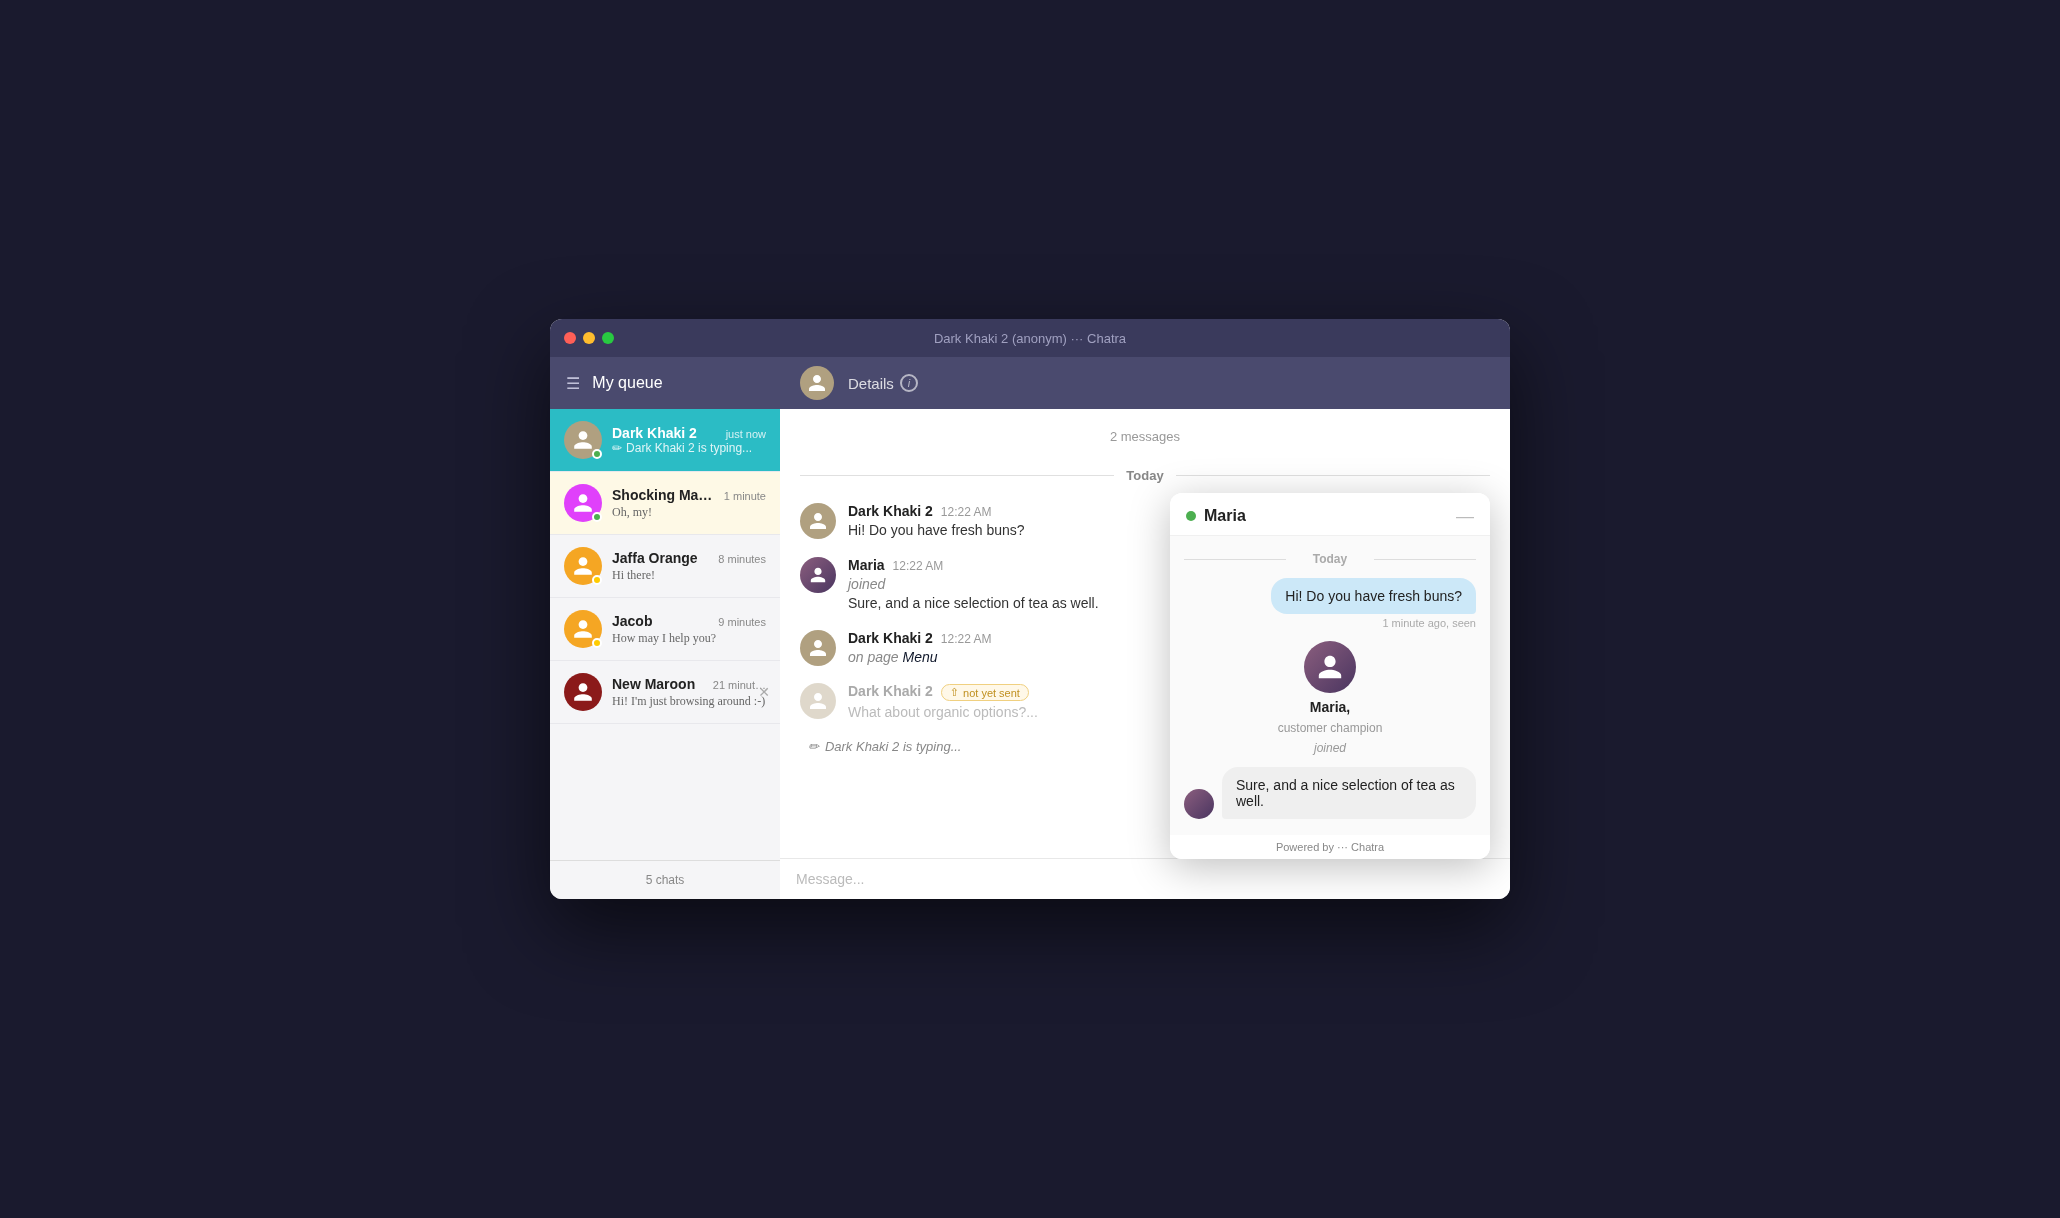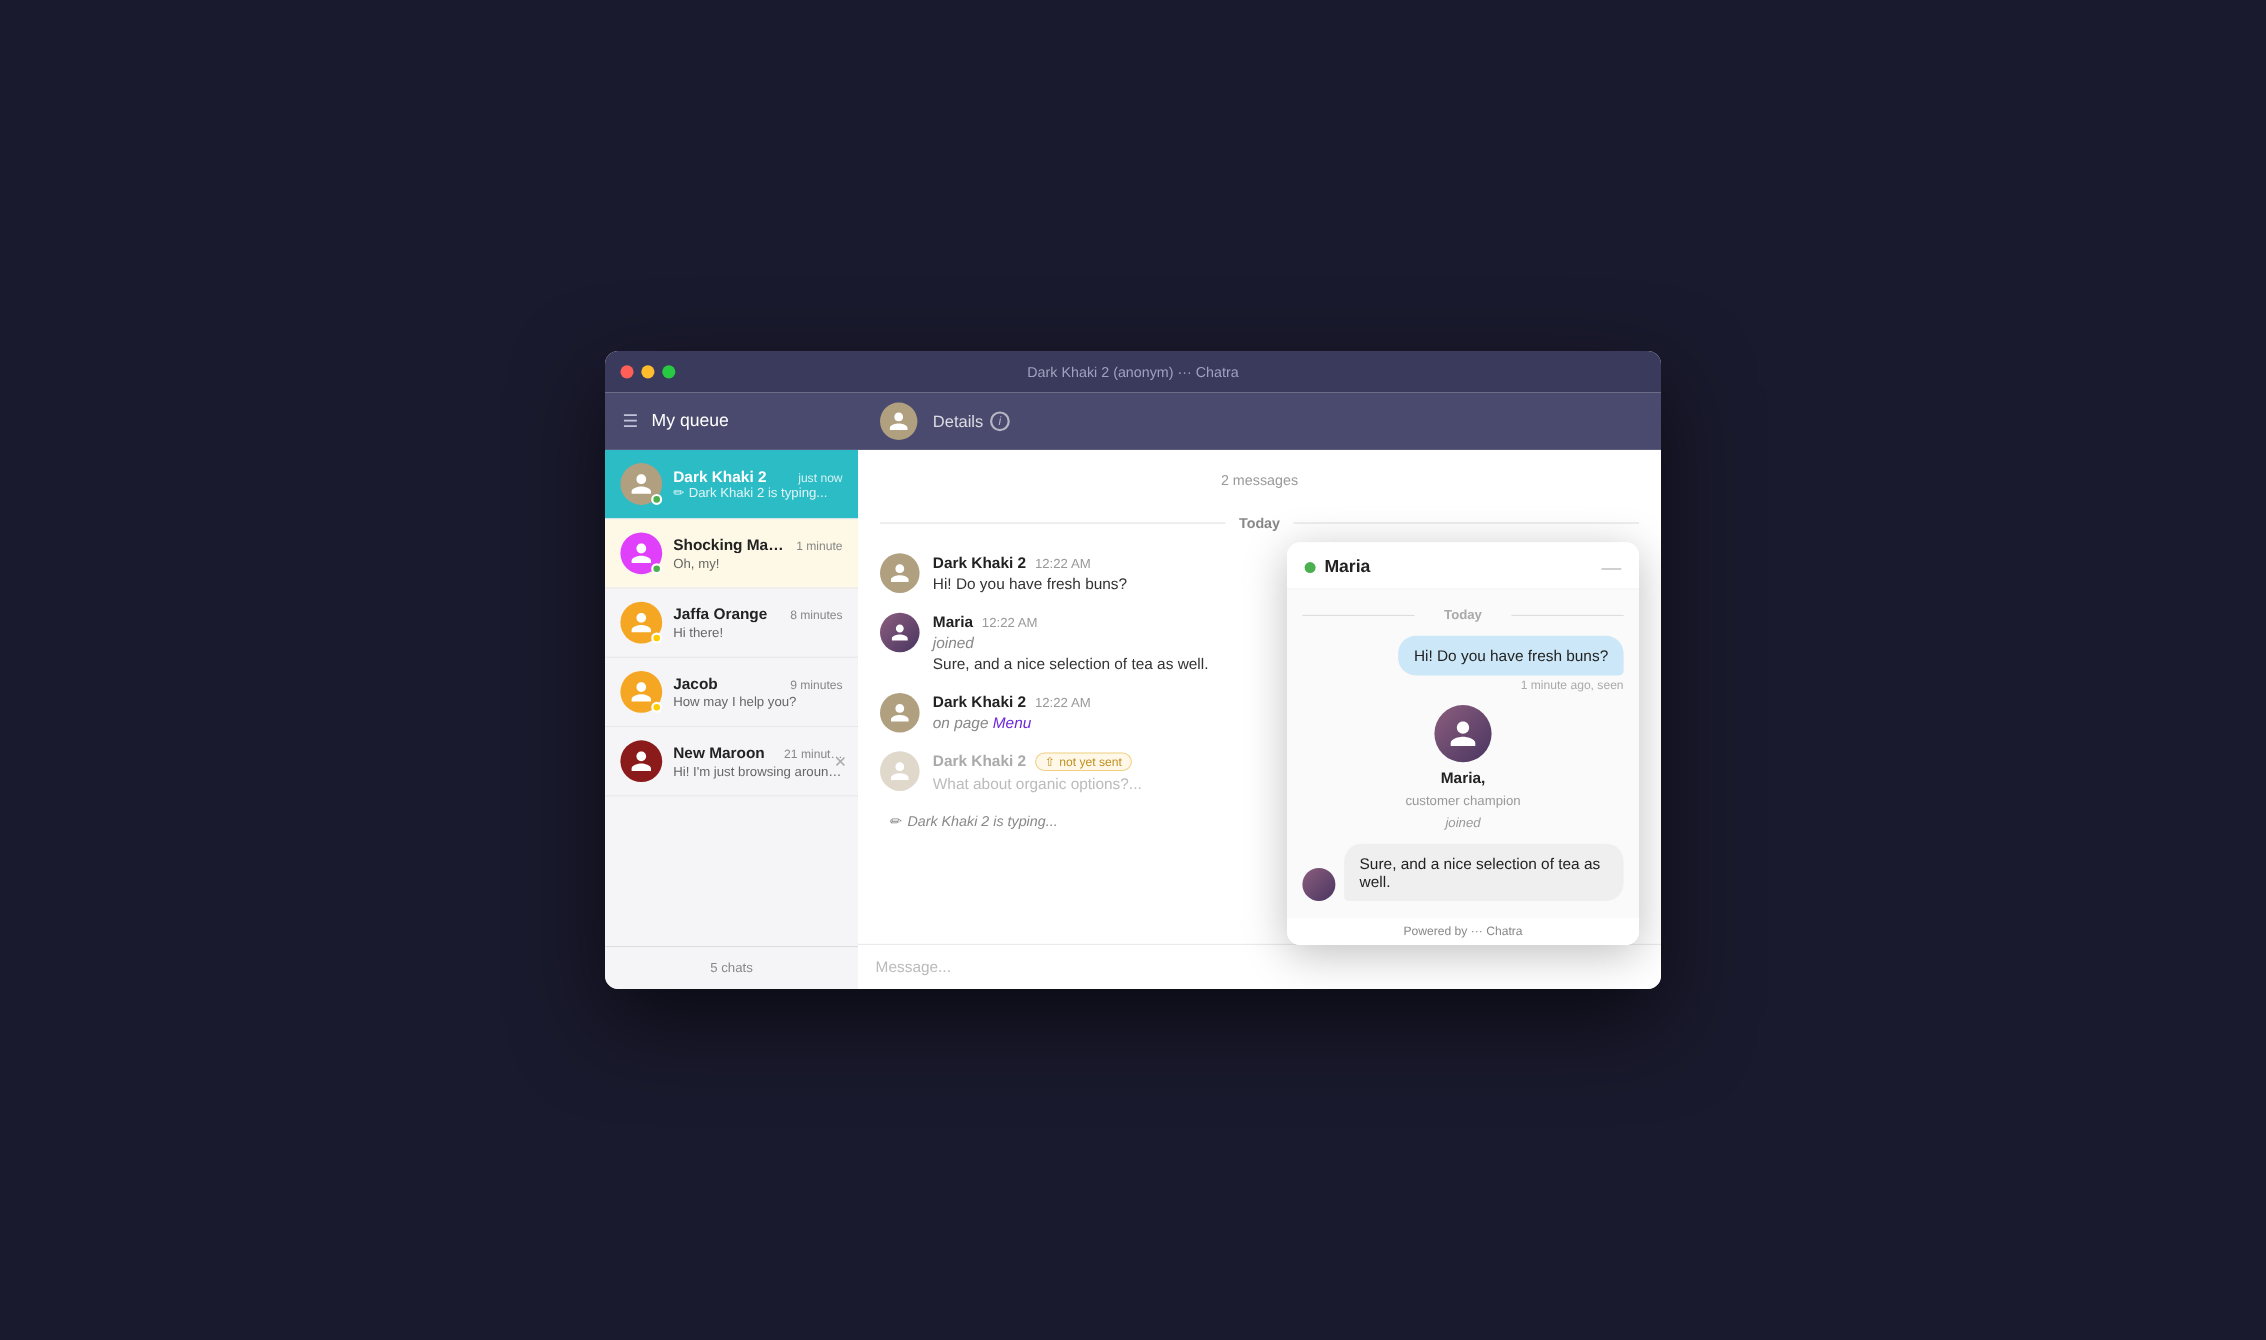--- a/index.html
+++ b/index.html
@@ -177,20 +177,21 @@
       margin-left: 4px;
     }
     .chat-item.active .chat-time { color: rgba(255,255,255,0.8); }
     .chat-preview {
       font-size: 12px;
       color: #666;
       white-space: nowrap;
       overflow: hidden;
       text-overflow: ellipsis;
       margin-top: 2px;
+      font-family: Liberation Serif, serif;
     }
     .typing-preview {
       font-size: 12px;
       color: rgba(255,255,255,0.85);
       display: flex;
       align-items: center;
       gap: 4px;
     }
 
     .close-btn {
@@ -357,21 +358,21 @@
     .msg-text {
       font-size: 14px;
       color: #333;
       line-height: 1.4;
     }
     .msg-italic {
       font-style: italic;
       color: #888;
     }
     .msg-link {
-      color: #6d28d9;
+      color: #0f172a;
       text-decoration: none;
     }
     .msg-not-sent {
       display: inline-flex;
       align-items: center;
       gap: 4px;
       background: #fff8e8;
       border: 1px solid #f0d080;
       border-radius: 10px;
       padding: 1px 8px;

